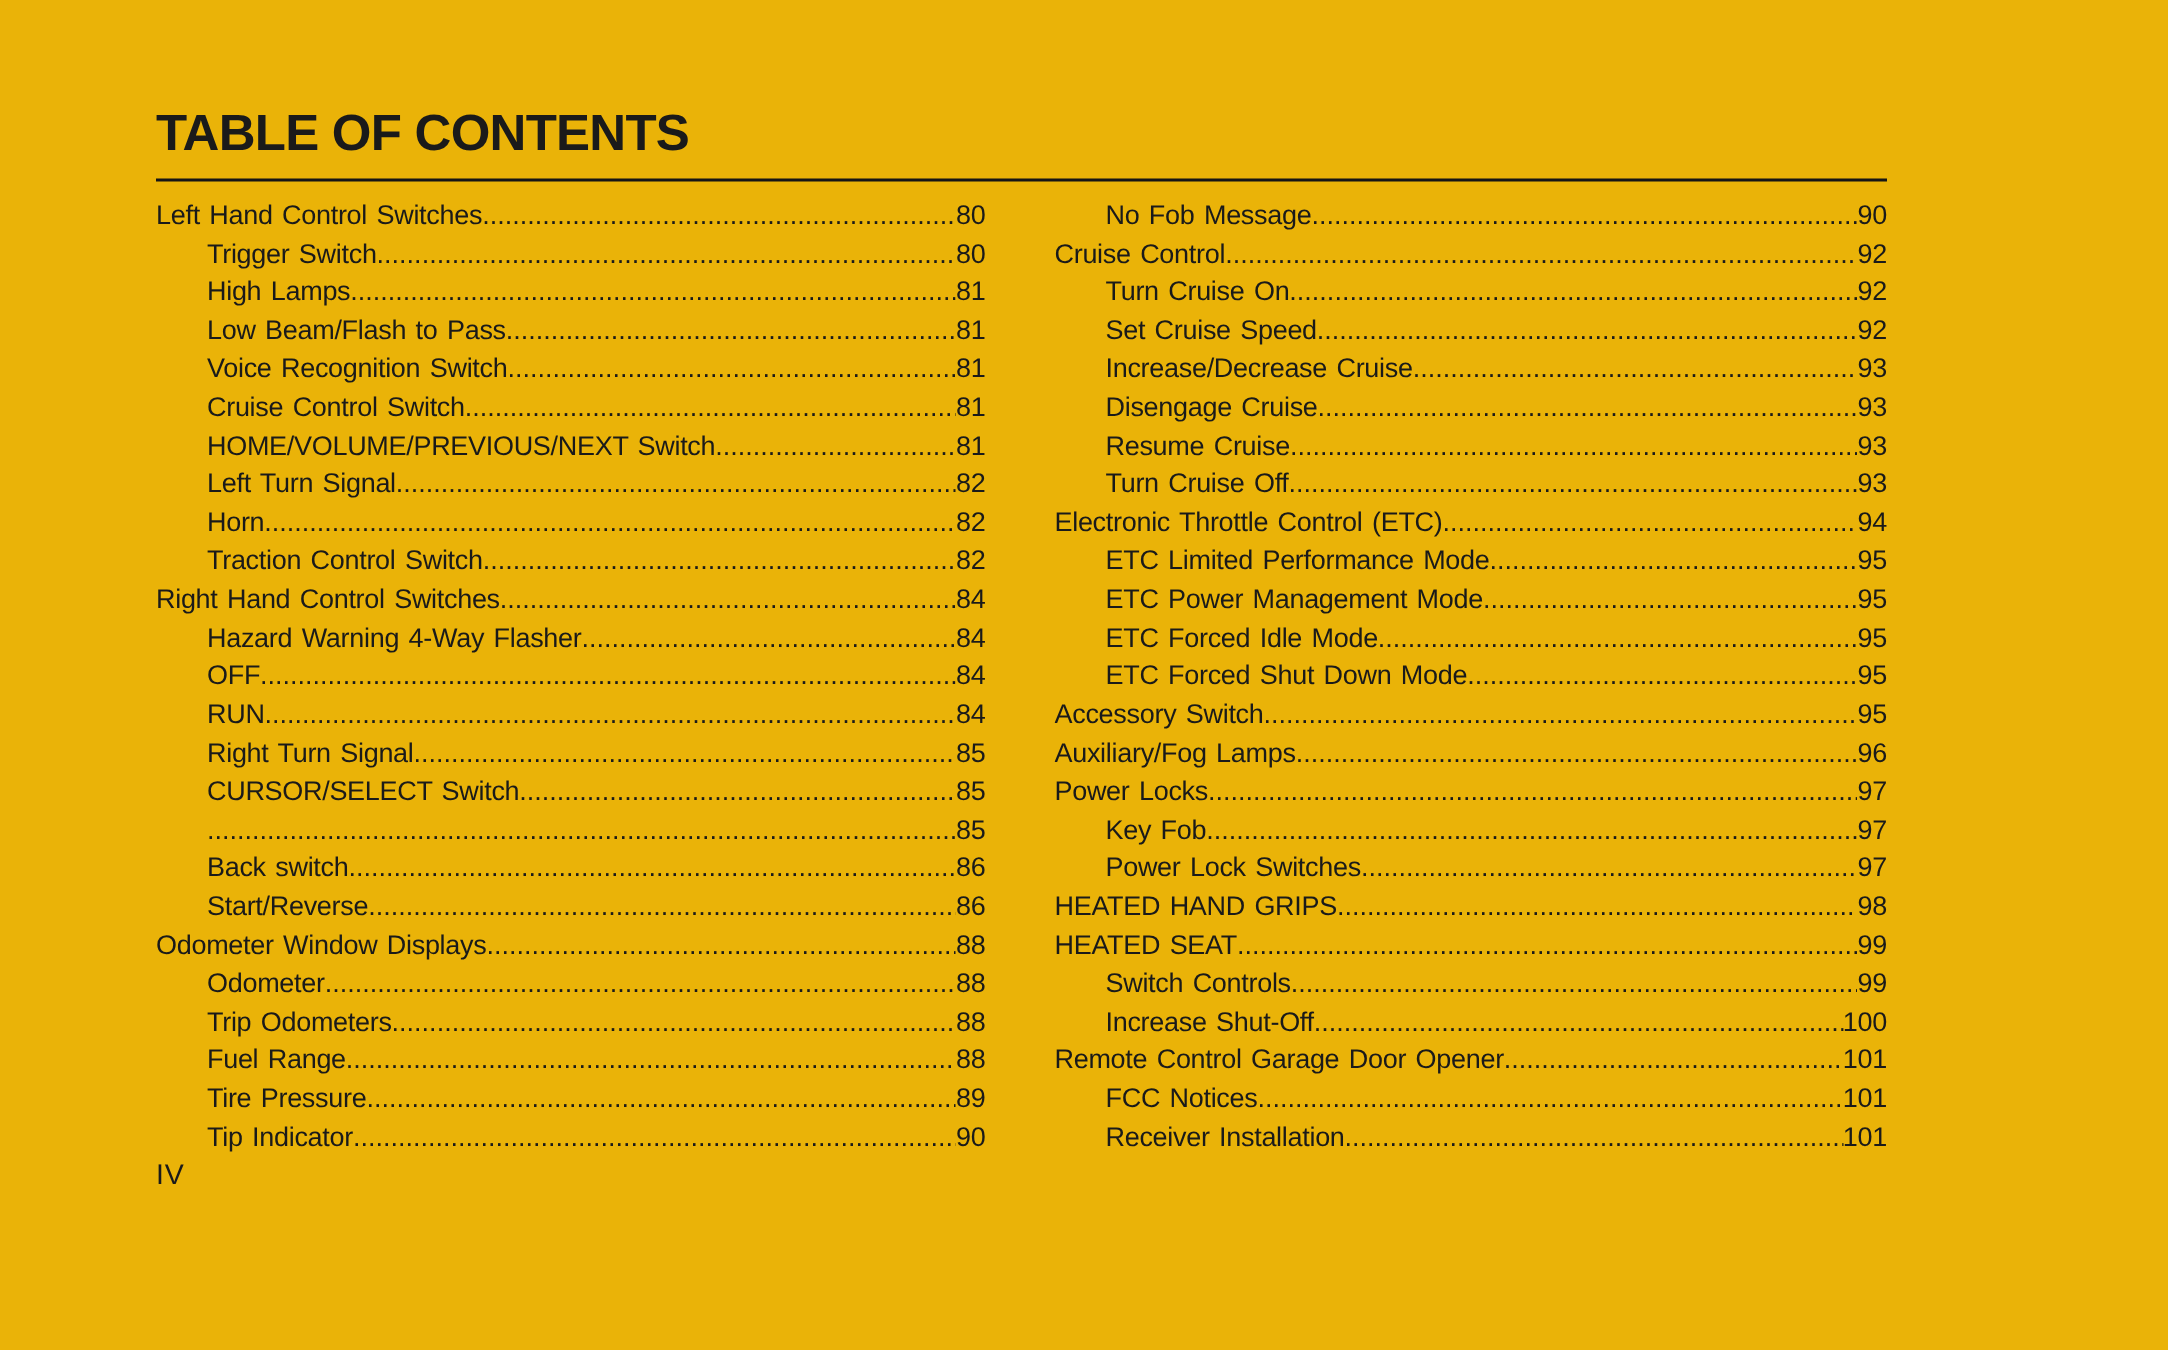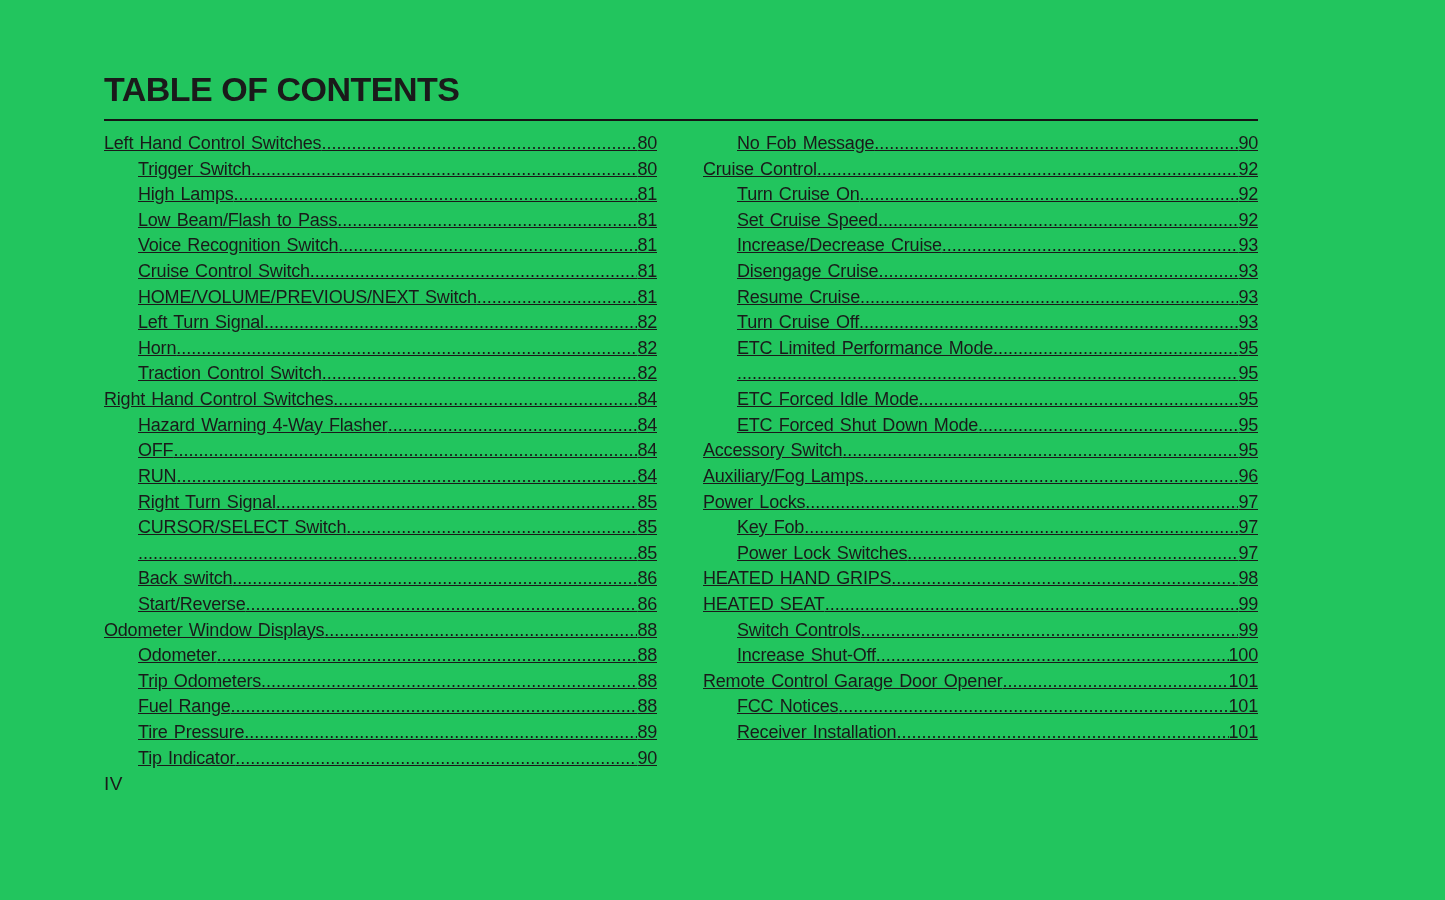--- a/index.html
+++ b/index.html
@@ -4,21 +4,21 @@
 <style>
   html, body {
     margin: 0;
     padding: 0;
     background: #ffffff;
   }
   .page {
     position: relative;
     width: 1445px;
     height: 900px;
-    background: #22c55e;
+    background: #eab308;
     box-sizing: border-box;
     padding: 0 187px 0 104px;
     font-family: "Liberation Sans", "DejaVu Sans", sans-serif;
     color: #1a1a1a;
     overflow: hidden;
   }
   .page-title {
     margin: 0;
     padding-top: 72px;
     font-size: 34px;
@@ -30,21 +30,20 @@
   }
   .title-rule {
     margin-top: 13px;
     border: 0;
     border-top: 2px solid #151515;
     height: 0;
   }
   .columns {
     display: flex;
     margin-top: 10px;
-    text-decoration: underline;
   }
   .col {
     box-sizing: border-box;
   }
   .col-left  { width: 553px; margin-right: 46px; }
   .col-right { width: 555px; }
   .toc-entry {
     display: flex;
     align-items: baseline;
     height: 25.62px;
@@ -242,26 +241,32 @@
         <div class="toc-entry indent">
           <span class="toc-label">Resume Cruise</span>
           <span class="toc-leader"></span>
           <span class="toc-page">93</span>
         </div>
         <div class="toc-entry indent">
           <span class="toc-label">Turn Cruise Off</span>
           <span class="toc-leader"></span>
           <span class="toc-page">93</span>
         </div>
+        <div class="toc-entry">
+          <span class="toc-label">Electronic Throttle Control (ETC)</span>
+          <span class="toc-leader"></span>
+          <span class="toc-page">94</span>
+        </div>
         <div class="toc-entry indent">
           <span class="toc-label">ETC Limited Performance Mode</span>
           <span class="toc-leader"></span>
           <span class="toc-page">95</span>
         </div>
         <div class="toc-entry indent">
+          <span class="toc-label">ETC Power Management Mode</span>
           <span class="toc-leader"></span>
           <span class="toc-page">95</span>
         </div>
         <div class="toc-entry indent">
           <span class="toc-label">ETC Forced Idle Mode</span>
           <span class="toc-leader"></span>
           <span class="toc-page">95</span>
         </div>
         <div class="toc-entry indent">
           <span class="toc-label">ETC Forced Shut Down Mode</span>

